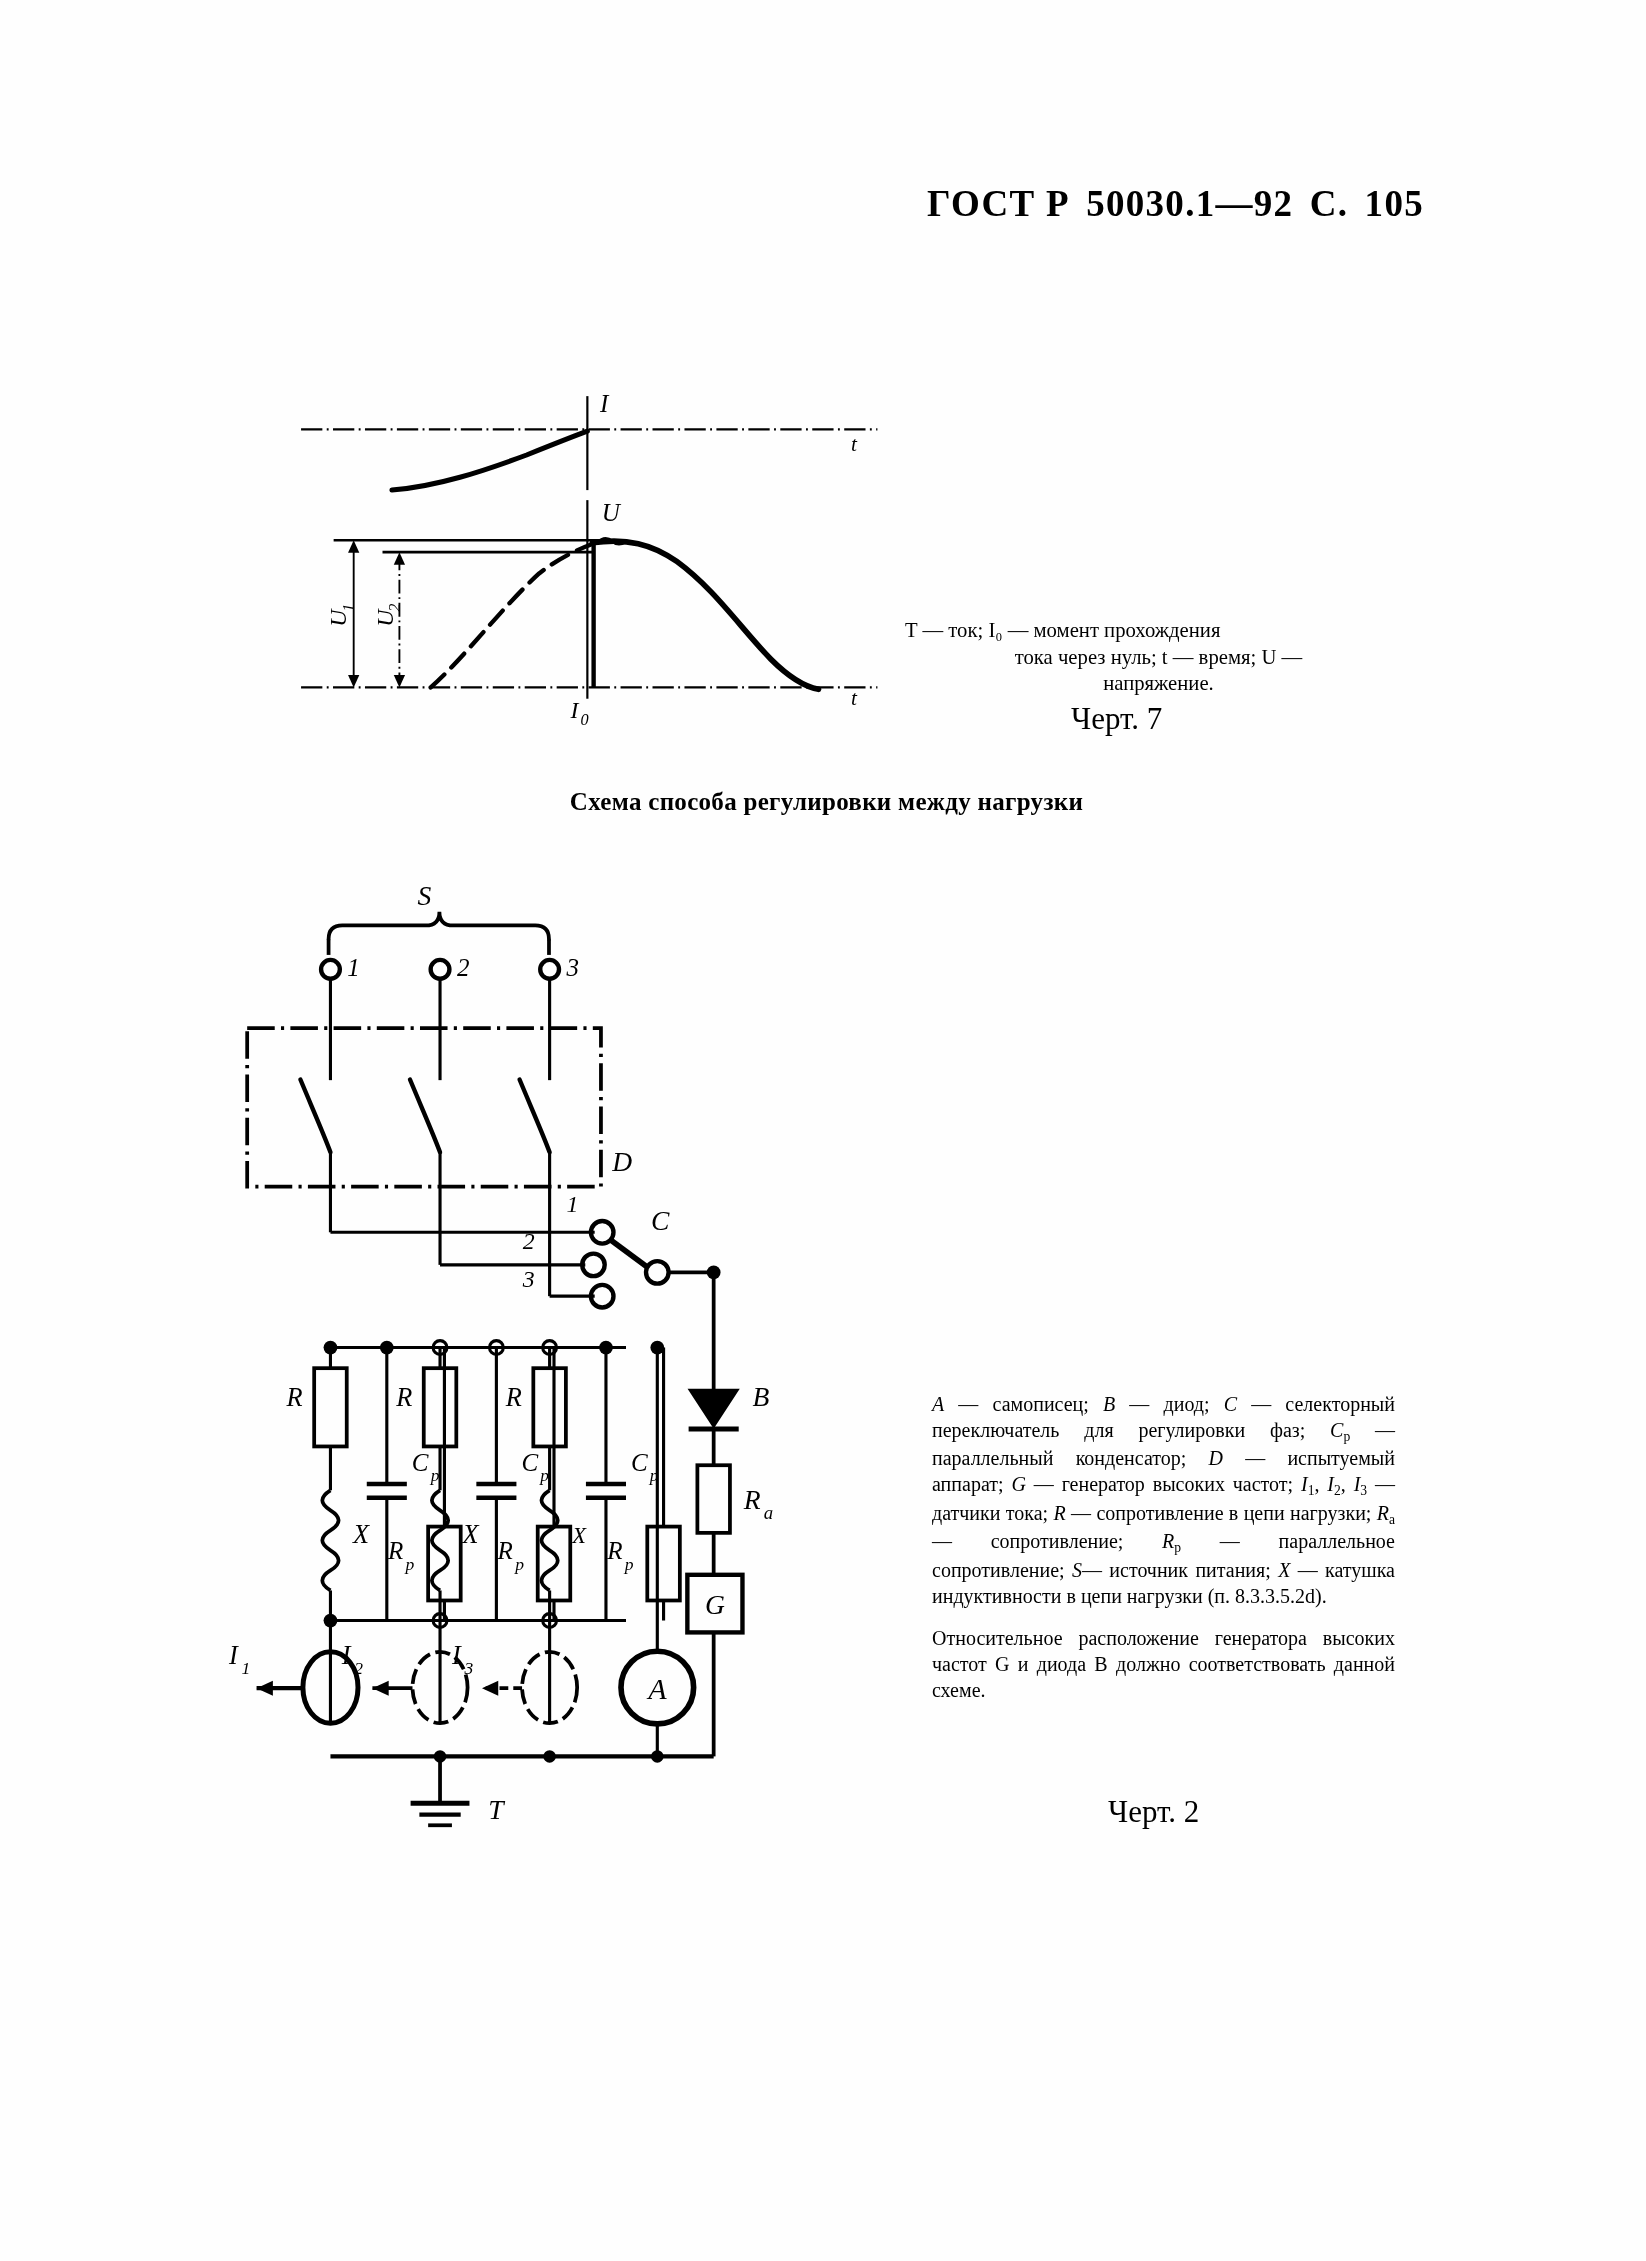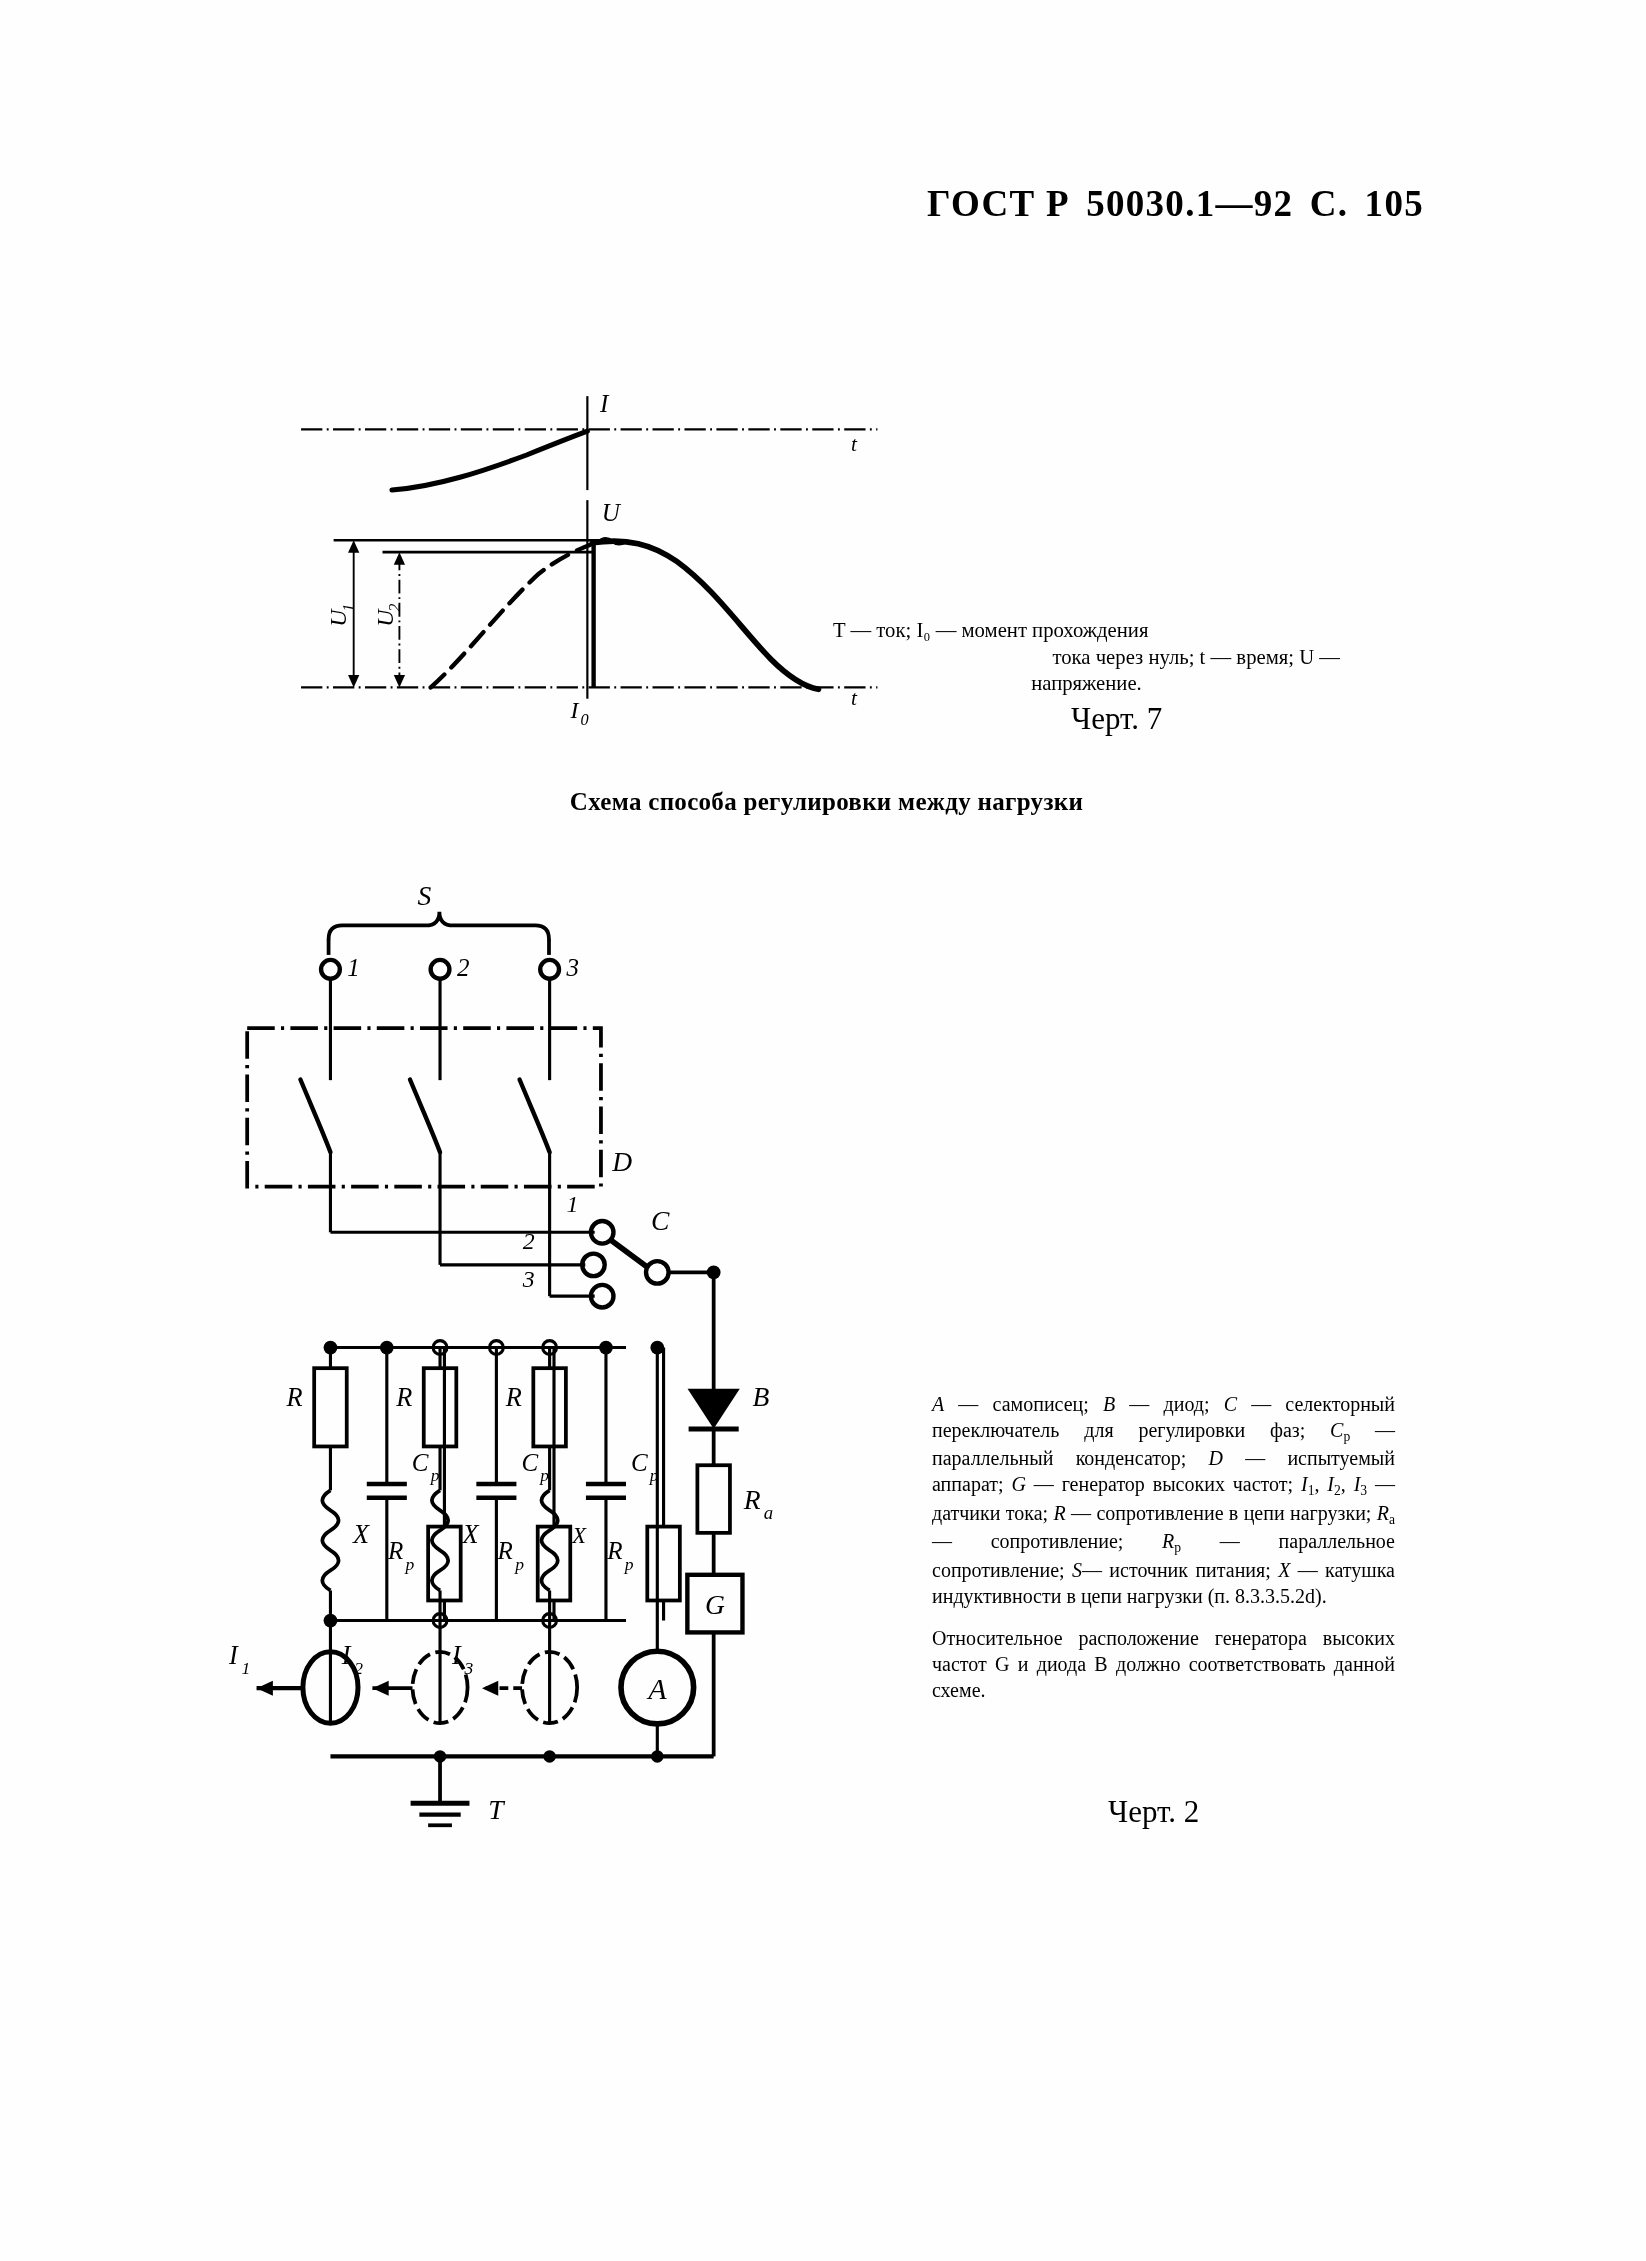--- a/index.html
+++ b/index.html
@@ -62,27 +62,27 @@
   
   .legend {
     position: absolute;
     font-family: "Liberation Serif", serif;
     font-size: 20.7px;
     line-height: 1.28;
     text-align: justify;
   }
   #fig7-legend {
     top: 617px;
-    left: 833px;
+    left: 905px;
     width: 507px;
     text-align: center;
   }
   #fig7-legend .l1, #fig7-legend .l2, #fig7-legend .l3 { display:block; white-space: nowrap; }
   #fig7-legend .l1 { text-align:left; }
-  #fig7-legend .l2 { text-align:right; }
+  #fig7-legend .l2 { text-align:center; }
   #fig7-legend .l3 { text-align:center; }
 
   #fig8-legend {
     top: 1375px;
     left: 916px;
     width: 495px;
     font-size: 20px;
     line-height: 1.30;
   }
   #fig8-legend p { margin: 16px; }

